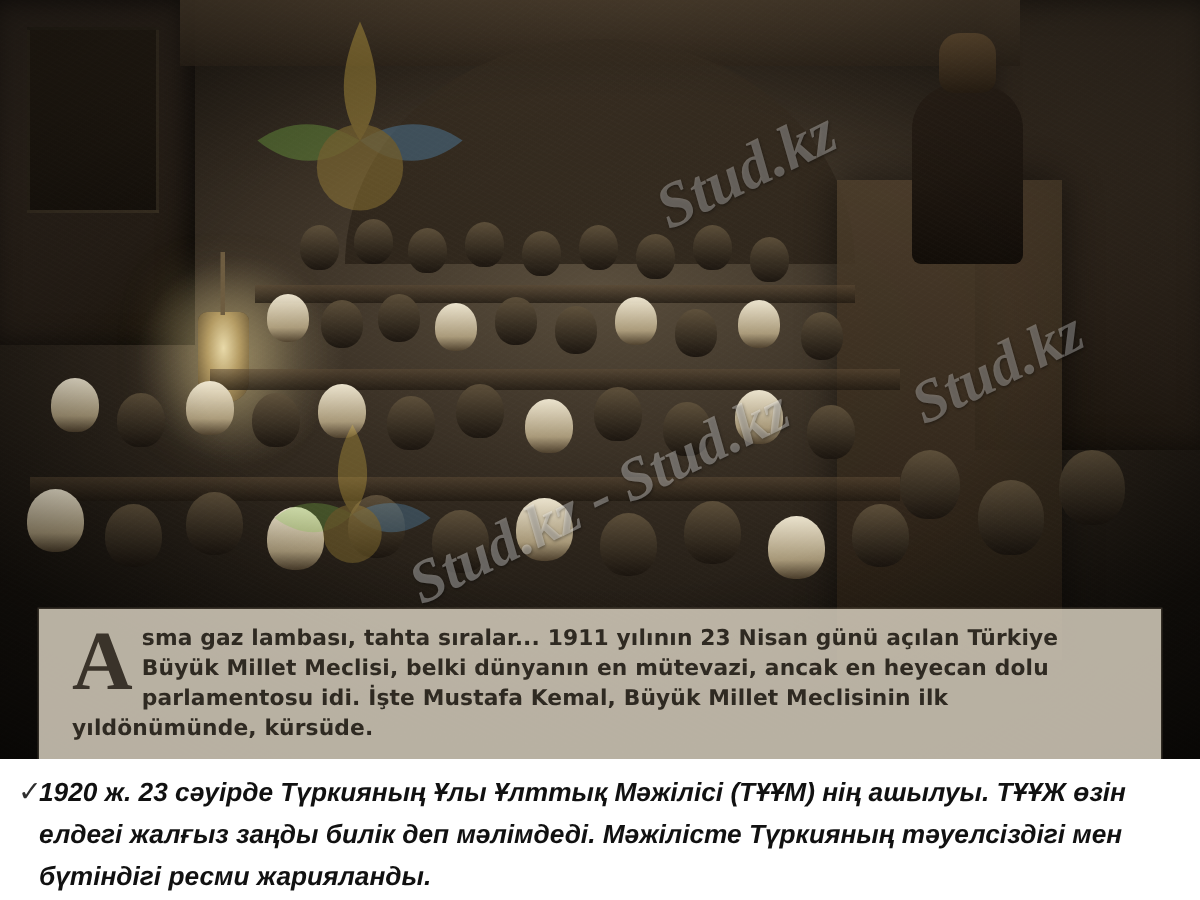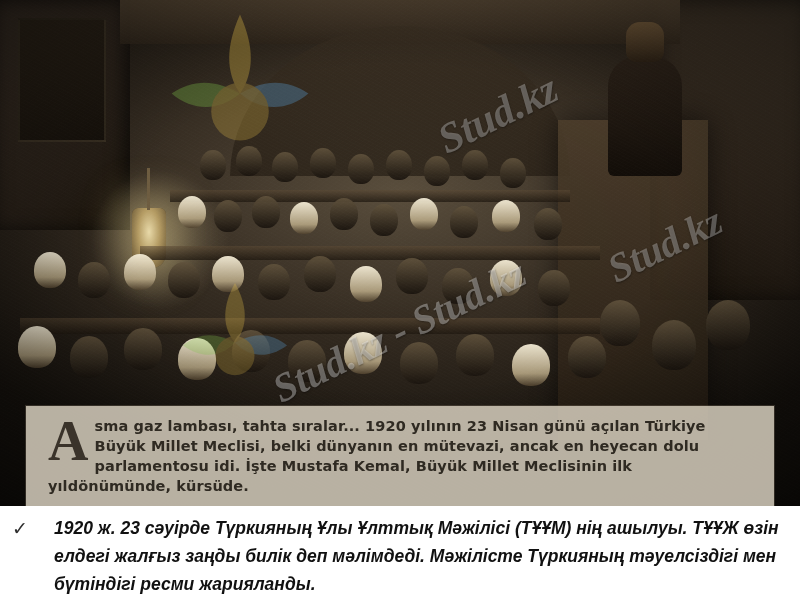--- a/index.html
+++ b/index.html
@@ -235,21 +235,21 @@
     top: 12px;
     width: 20px;
     height: 20px;
     color: #2f2f2f;
     font-size: 19px;
     line-height: 20px;
     font-family: "DejaVu Sans", sans-serif;
   }
   .bottom-text {
     position: absolute;
-    left: 54px;
+    left: 26px;
     top: 8px;
     width: 746px;
     font-family: "Liberation Sans", sans-serif;
     font-style: italic;
     font-weight: bold;
     font-size: 17.5px;
     line-height: 28px;
     color: #111111;
   }
 </style>
@@ -346,21 +346,21 @@
         <circle cx="50" cy="66" r="15" fill="#e8c24a" opacity=".8"></circle>
       </g>
     </svg>
 
     <div class="wm wm-a">Stud.kz</div>
     <div class="wm wm-c">Stud.kz</div>
     <div class="wm wm-b">Stud.kz - Stud.kz</div>
 
     <div class="caption-band">
       <div class="caption-text">
-        <span class="dropcap">A</span><span>sma gaz lambası, tahta sıralar... 1920 yılının 23 Nisan günü açılan Türkiye Büyük Millet Meclisi, belki dünyanın en mütevazi, ancak en heyecan dolu parlamentosu idi. İşte Mustafa Kemal, Büyük Millet Meclisinin ilk yıldönümünde, kürsüde.</span>
+        <span class="dropcap">A</span><span>sma gaz lambası, tahta sıralar... 1911 yılının 23 Nisan günü açılan Türkiye Büyük Millet Meclisi, belki dünyanın en mütevazi, ancak en heyecan dolu parlamentosu idi. İşte Mustafa Kemal, Büyük Millet Meclisinin ilk yıldönümünde, kürsüde.</span>
       </div>
     </div>
   </div>
 
   <div class="bottom">
     <div class="check">✓</div>
     <div class="bottom-text">1920 ж. 23 сәуірде Түркияның Ұлы Ұлттық Мәжілісі (ТҰҰМ) нің ашылуы. ТҰҰЖ өзін елдегі жалғыз заңды билік деп мәлімдеді. Мәжілісте Түркияның тәуелсіздігі мен бүтіндігі ресми жарияланды.</div>
 
   </div>
 

